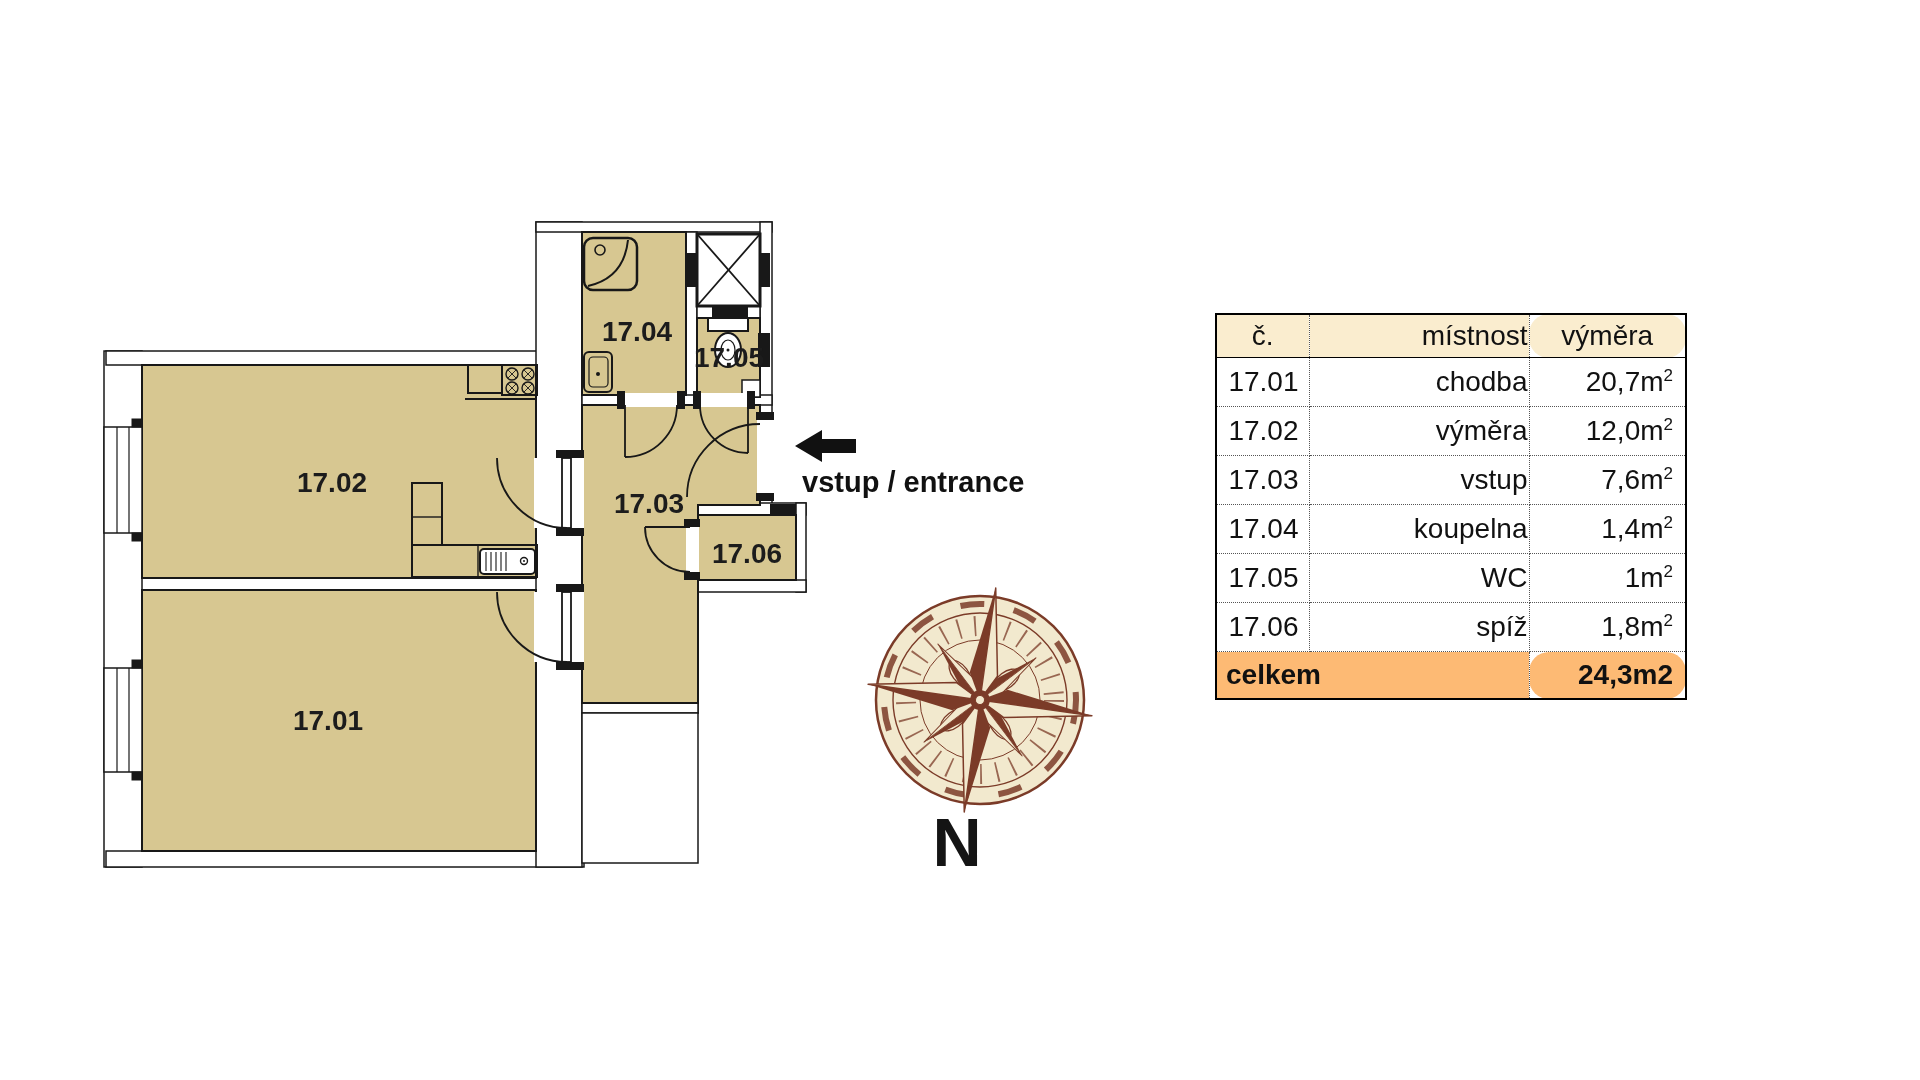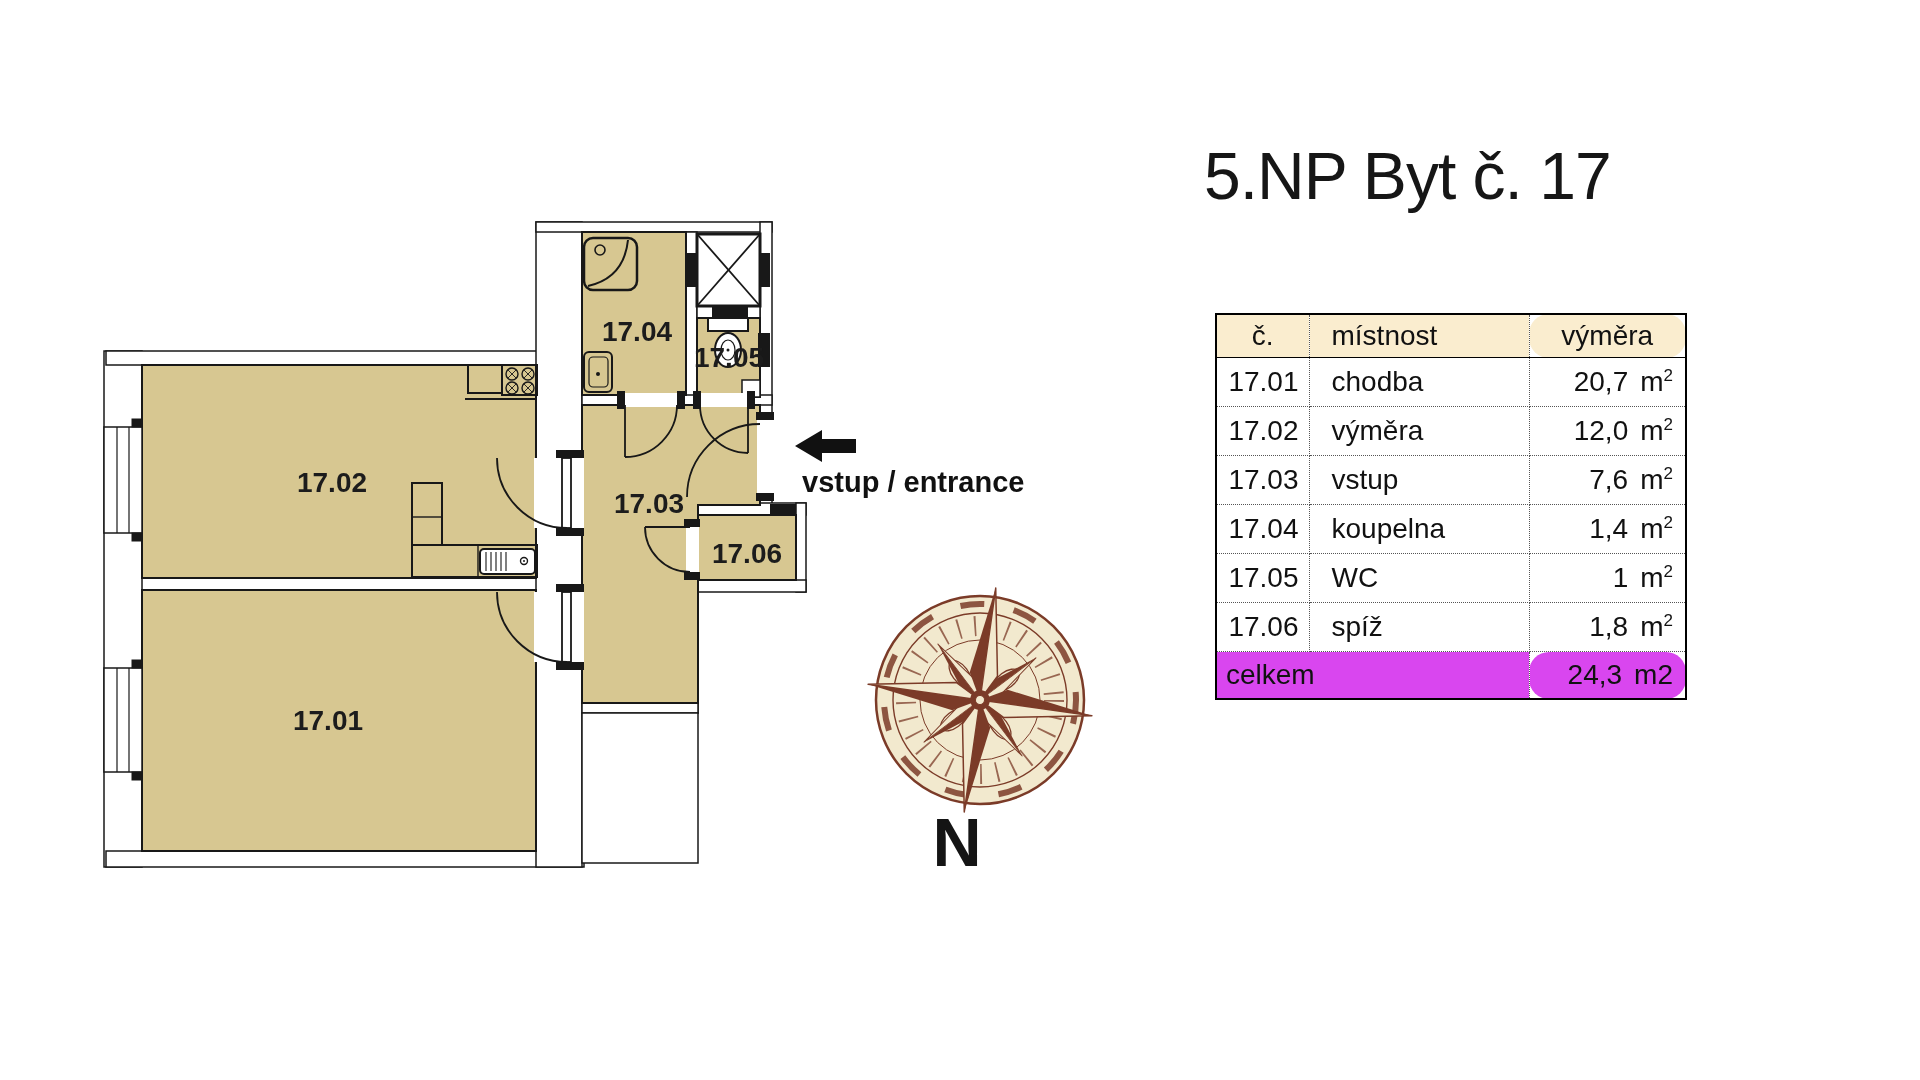--- a/index.html
+++ b/index.html
@@ -13,26 +13,26 @@
   .title{position:absolute;left:1204px;top:138px;font-size:66px;letter-spacing:-1px;
          color:#161616;white-space:nowrap;}
 
   table.area-table{position:absolute;left:1215px;top:313px;width:470px;border-collapse:collapse;
          table-layout:fixed;border:2px solid #000;background:#fff;}
   .area-table th,.area-table td{border-right:1px dotted #555;border-bottom:1px dotted #555;
          font-size:28px;font-weight:400;color:#111;overflow:hidden;white-space:nowrap;}
   .area-table th:last-child,.area-table td:last-child{border-right:none;border-radius:20px;}
   .area-table thead th{height:40px;background:#FAEDCF;border-bottom:1px solid #000;}
   .area-table tbody td{height:46px;}
-  .area-table tfoot td{height:44px;background:#d946ef;border-bottom:none;}
+  .area-table tfoot td{height:44px;background:#fdba74;border-bottom:none;font-weight:bold;}
   th.c-num,th.c-area{text-align:center;}
   td.c-num{text-align:right;padding-right:10px;}
-  .c-room{text-align:left;padding-left:22px;}
+  .c-room{text-align:right;padding-left:22px;}
   td.c-area{text-align:right;padding-right:12px;}
-  .u{margin-left:12px;}
+  .u{}
   .c-area sup{font-size:17px;line-height:0;}
   td.total-label{text-align:left;padding-left:9px;}
 </style>
 </head>
 <body>
 
 <div class="page">
 
 <svg class="plan" viewBox="0 0 1920 1080">
 
@@ -229,21 +229,20 @@
         <polygon points="0,-113 -14,-26 0,0" fill="#7B3B28"></polygon>
         <polygon points="0,-113 14,-26 0,0" fill="#F2E9CE" stroke="#7B3B28" stroke-width="1.5"></polygon>
       </g>
       <circle r="10" fill="#7B3B28"></circle>
       <circle r="4.5" fill="#F2E9CE" stroke="#7B3B28" stroke-width="1"></circle>
     </g>
   </g>
   <text class="north-text" x="957" y="866" text-anchor="middle">N</text>
 </svg>
 
-<div class="title">5.NP Byt č. 17</div>
 
 <table class="area-table">
   <colgroup>
         <col style="width:93px">
         <col style="width:220px">
         <col style="width:157px">
       </colgroup>
   <thead>
     <tr>
       <th class="c-num">č.</th>

